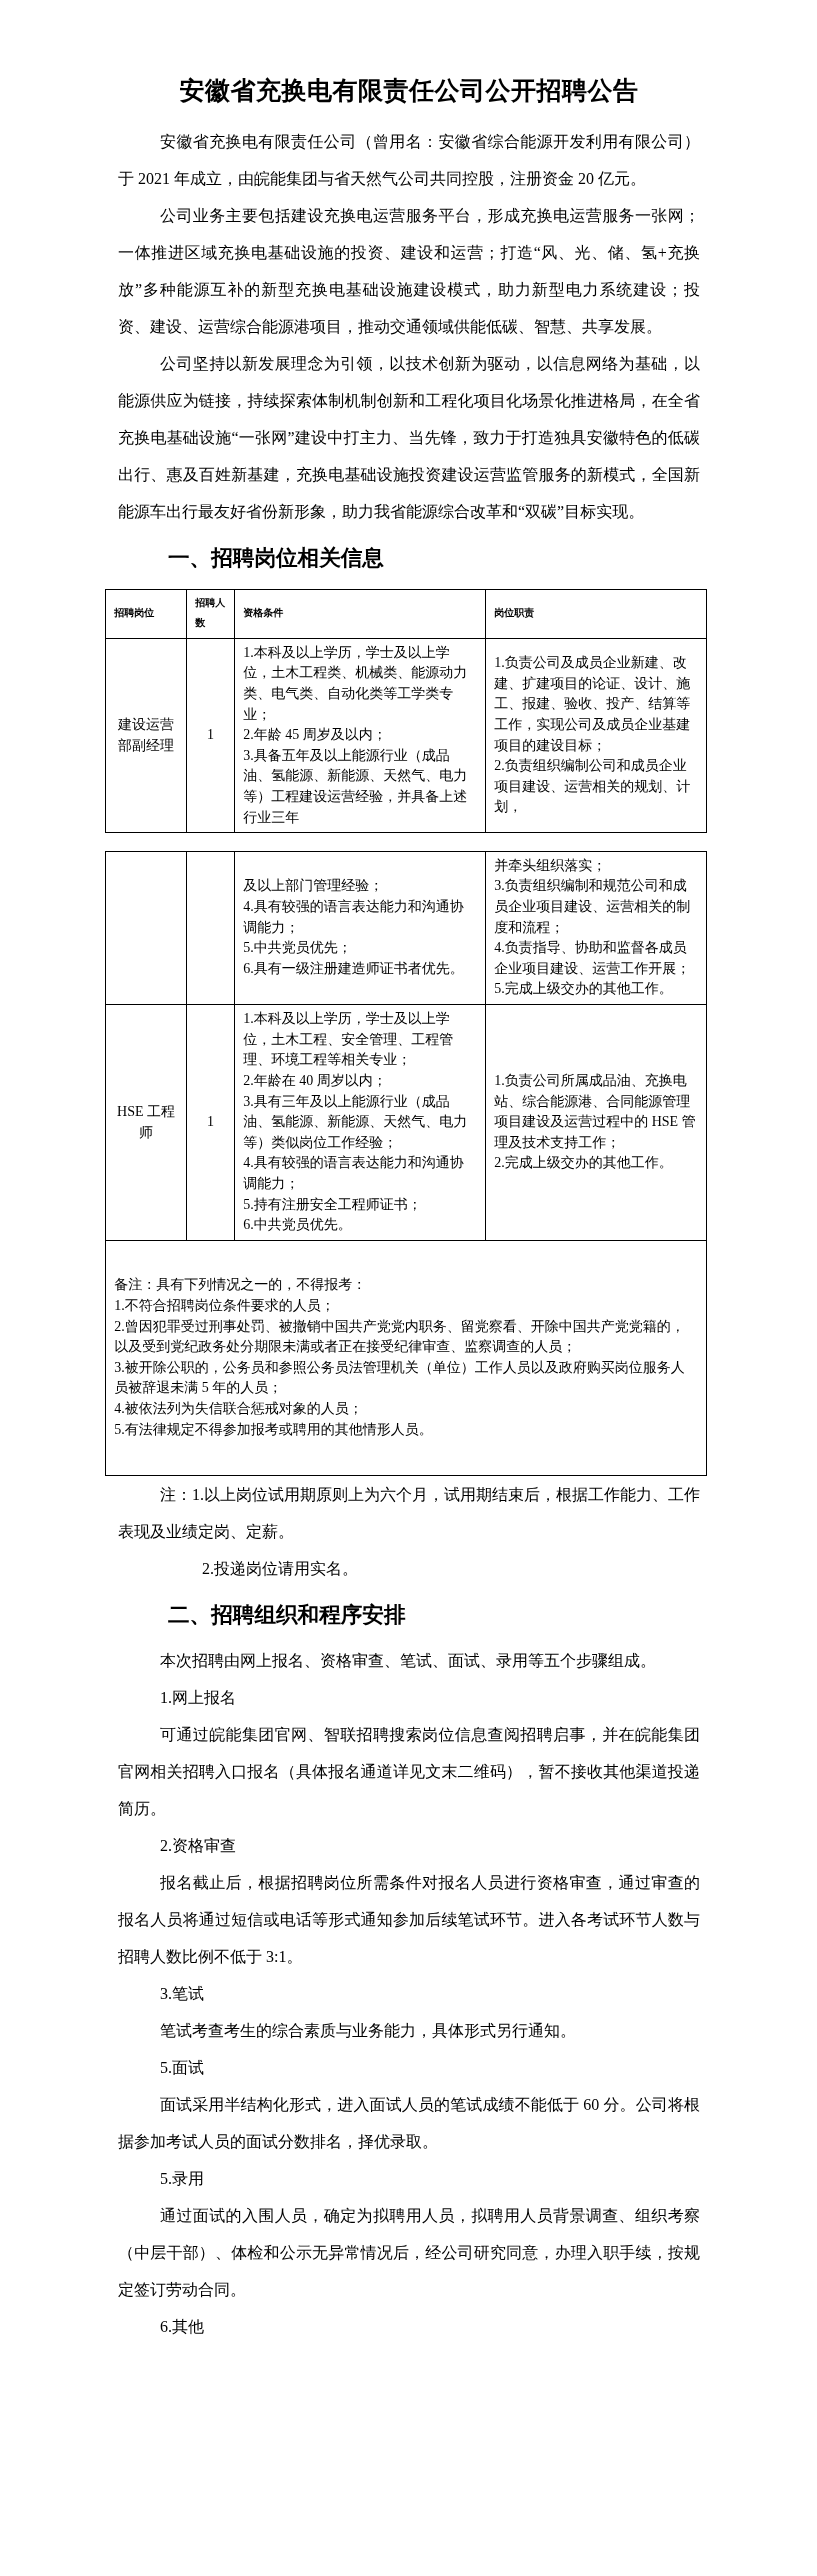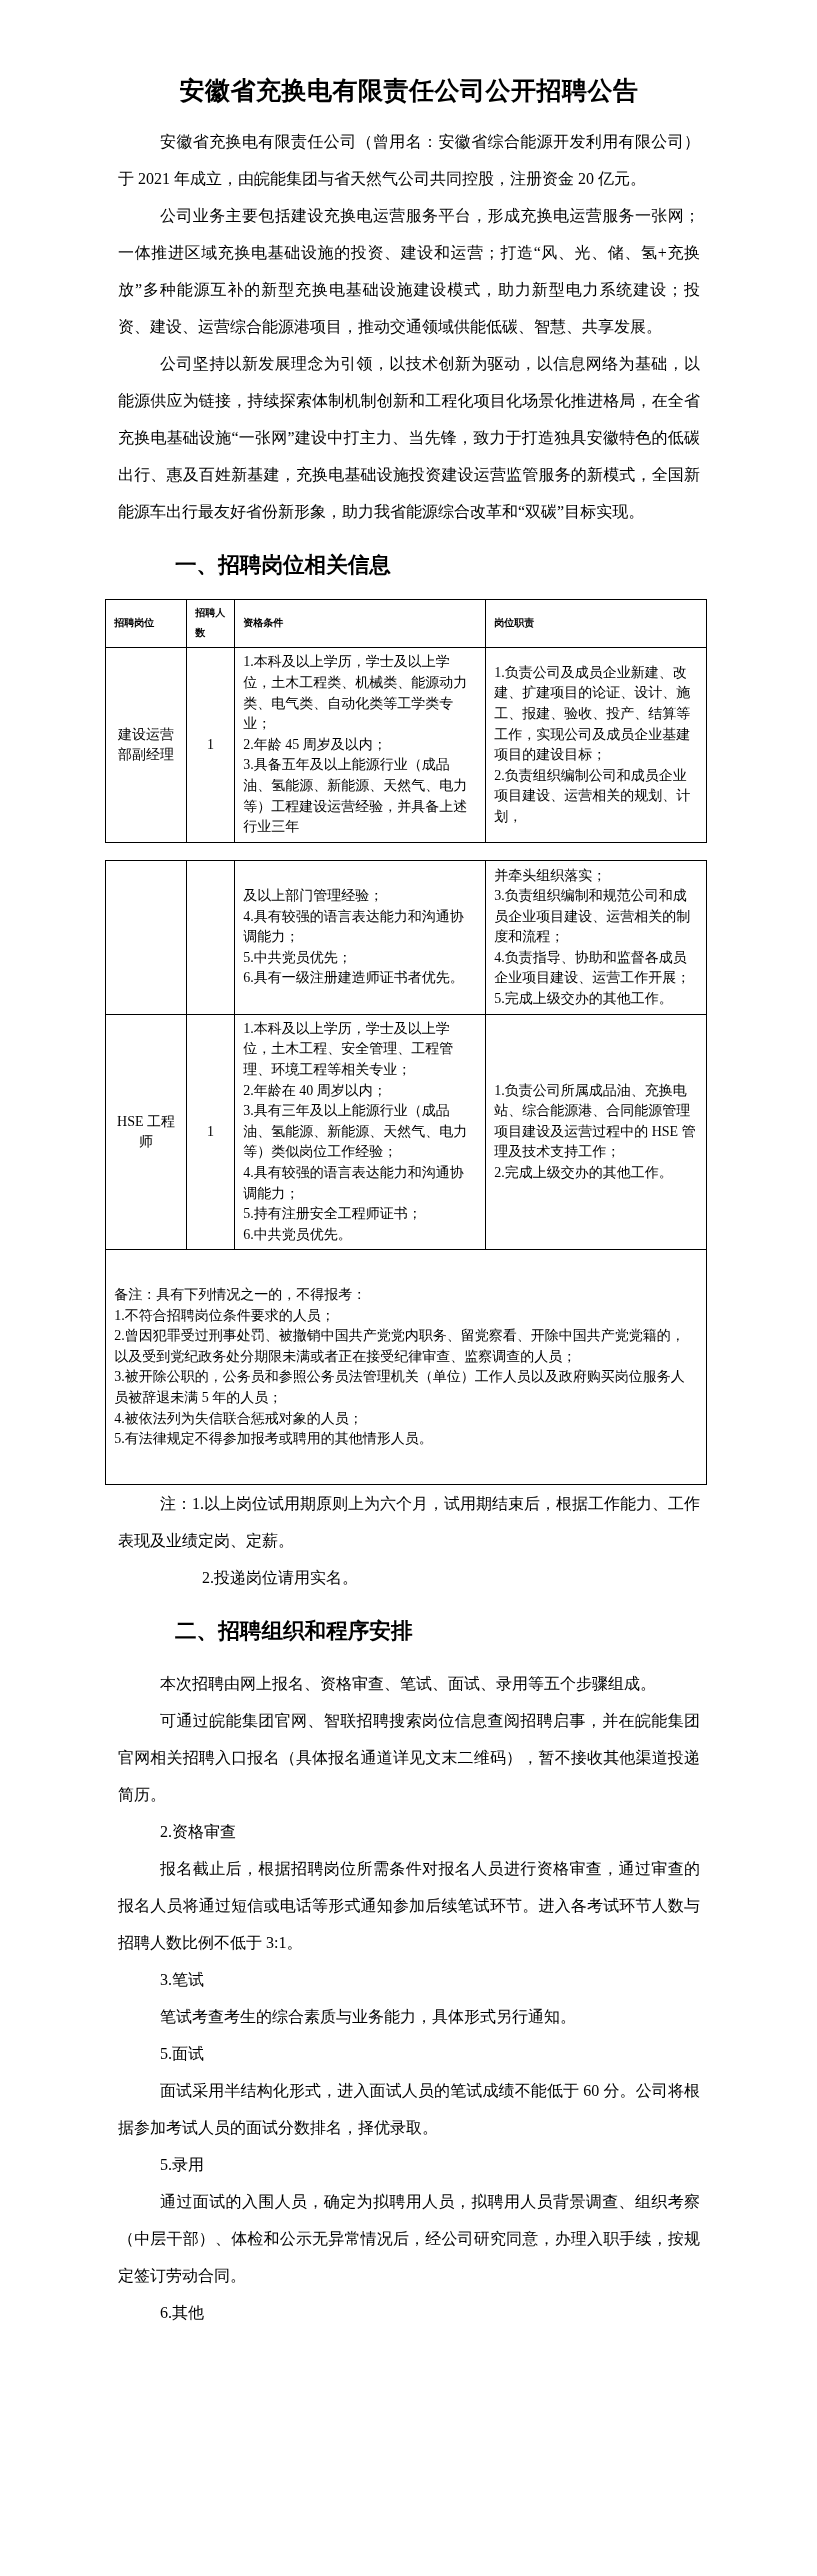--- a/index.html
+++ b/index.html
@@ -23,21 +23,21 @@
   }
   p.body {
     margin:0; padding:0;
     font-size:16px; line-height:37px;
     text-align:justify;
     white-space:pre-line;
   }
   p.indent { text-indent:42px; }
   .mt-p1 { margin-top:34px; }
   h2.sec {
-    margin:15px; padding:0;
+    margin:8px; padding:0;
     font-size:21.6px; line-height:39px;
     font-weight:bold;
     font-family:"Liberation Sans","DejaVu Sans",sans-serif;
     text-indent:42px;
   }
   .h-mt { margin-top:10.3px; }
   .h1-mt { margin-top:13.4px; }
   table.jobs {
     border-collapse:collapse;
     table-layout:fixed;
@@ -146,20 +146,21 @@
     </tr>
   </tbody>
     </table>
 
   <p class="body indent note1-mt">注：1.以上岗位试用期原则上为六个月，试用期结束后，根据工作能力、工作表现及业绩定岗、定薪。</p>
   <p class="body note2-indent">2.投递岗位请用实名。</p>
 
   <h2 class="sec h-mt">二、招聘组织和程序安排</h2>
   <p class="body indent">本次招聘由网上报名、资格审查、笔试、面试、录用等五个步骤组成。</p>
 
+  <p class="body indent">1.网上报名</p>
   <p class="body indent">可通过皖能集团官网、智联招聘搜索岗位信息查阅招聘启事，并在皖能集团官网相关招聘入口报名（具体报名通道详见文末二维码），暂不接收其他渠道投递简历。</p>
 
   <p class="body indent">2.资格审查</p>
   <p class="body indent">报名截止后，根据招聘岗位所需条件对报名人员进行资格审查，通过审查的报名人员将通过短信或电话等形式通知参加后续笔试环节。进入各考试环节人数与招聘人数比例不低于 3:1。</p>
 
   <p class="body indent">3.笔试</p>
   <p class="body indent">笔试考查考生的综合素质与业务能力，具体形式另行通知。</p>
 
   <p class="body indent">5.面试</p>
   <p class="body indent">面试采用半结构化形式，进入面试人员的笔试成绩不能低于 60 分。公司将根据参加考试人员的面试分数排名，择优录取。</p>

